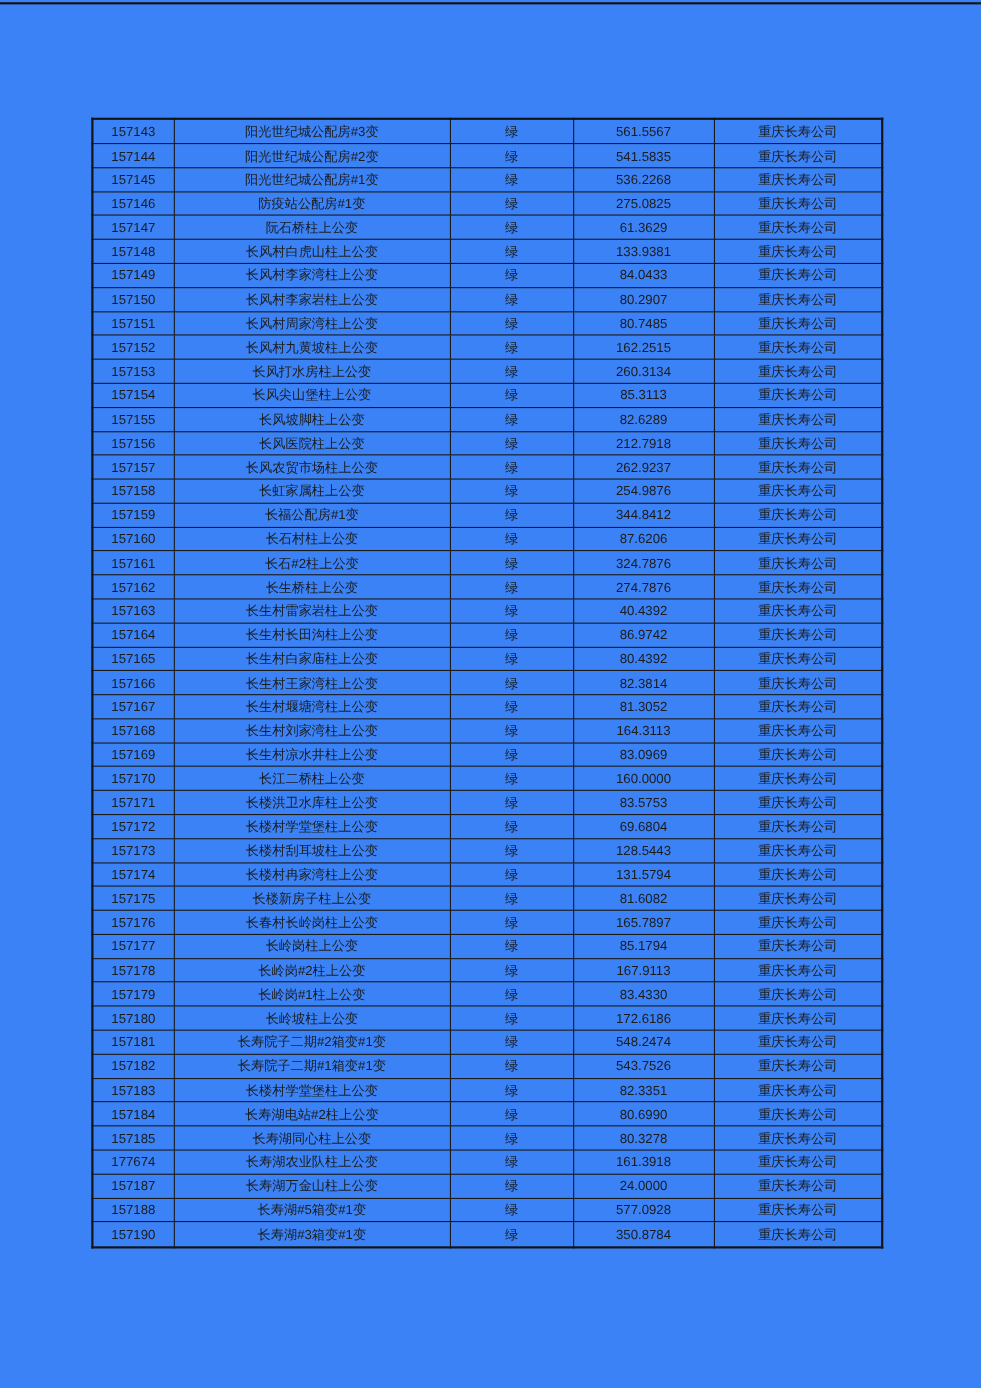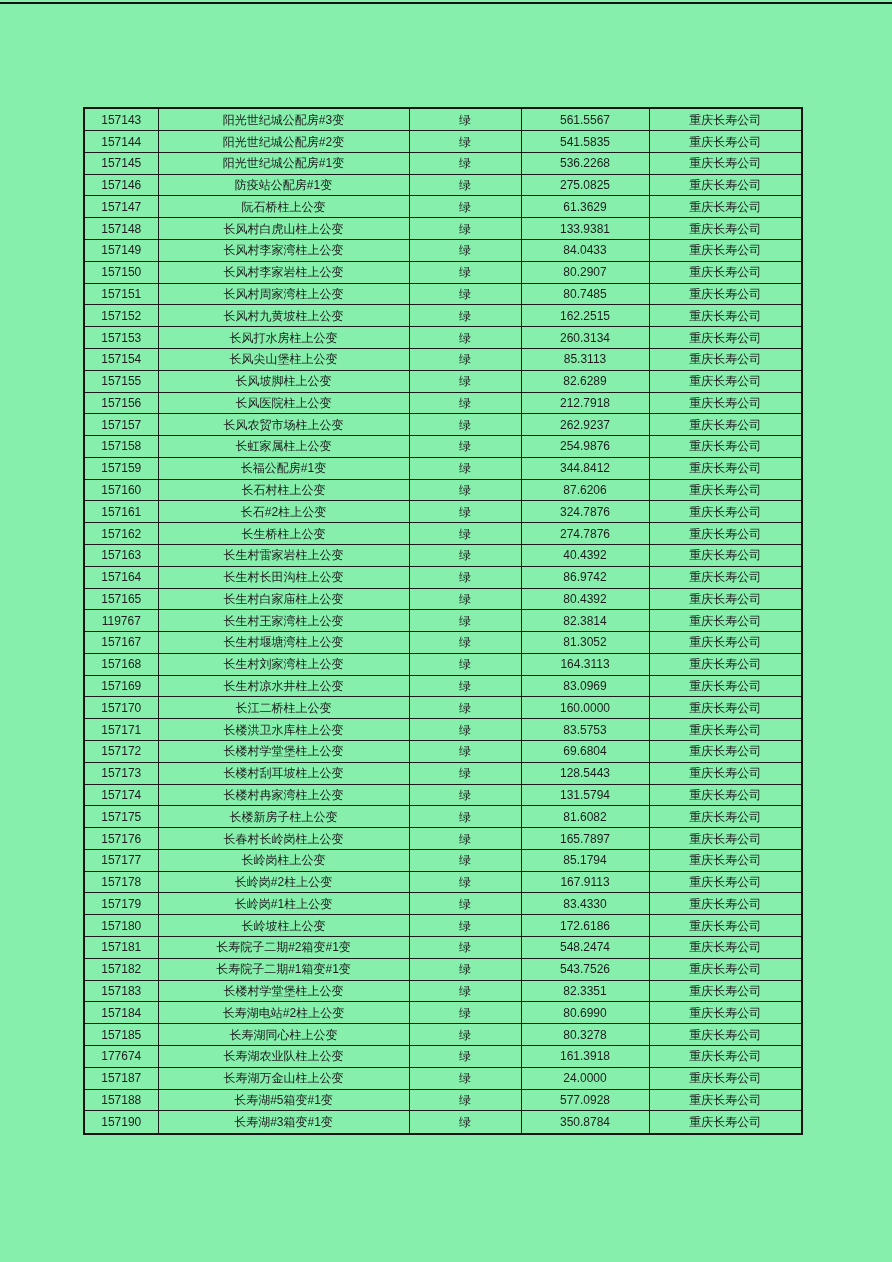--- a/index.html
+++ b/index.html
@@ -4,21 +4,21 @@
 <style>
   html, body {
     margin: 0;
     padding: 0;
     background: #ffffff;
   }
   .page {
     position: relative;
     width: 892px;
     height: 1262px;
-    background: #86efac;
+    background: #3b82f6;
     font-family: "Liberation Sans", "DejaVu Sans", sans-serif;
     overflow: hidden;
   }
   .top-rule {
     position: absolute;
     top: 2px;
     left: 0;
     width: 892px;
     height: 1.5px;
     background: #141414;
@@ -220,21 +220,21 @@
           <td>重庆长寿公司</td>
         </tr>
         <tr>
           <td>157165</td>
           <td>长生村白家庙柱上公变</td>
           <td>绿</td>
           <td>80.4392</td>
           <td>重庆长寿公司</td>
         </tr>
         <tr>
-          <td>119767</td>
+          <td>157166</td>
           <td>长生村王家湾柱上公变</td>
           <td>绿</td>
           <td>82.3814</td>
           <td>重庆长寿公司</td>
         </tr>
         <tr>
           <td>157167</td>
           <td>长生村堰塘湾柱上公变</td>
           <td>绿</td>
           <td>81.3052</td>

